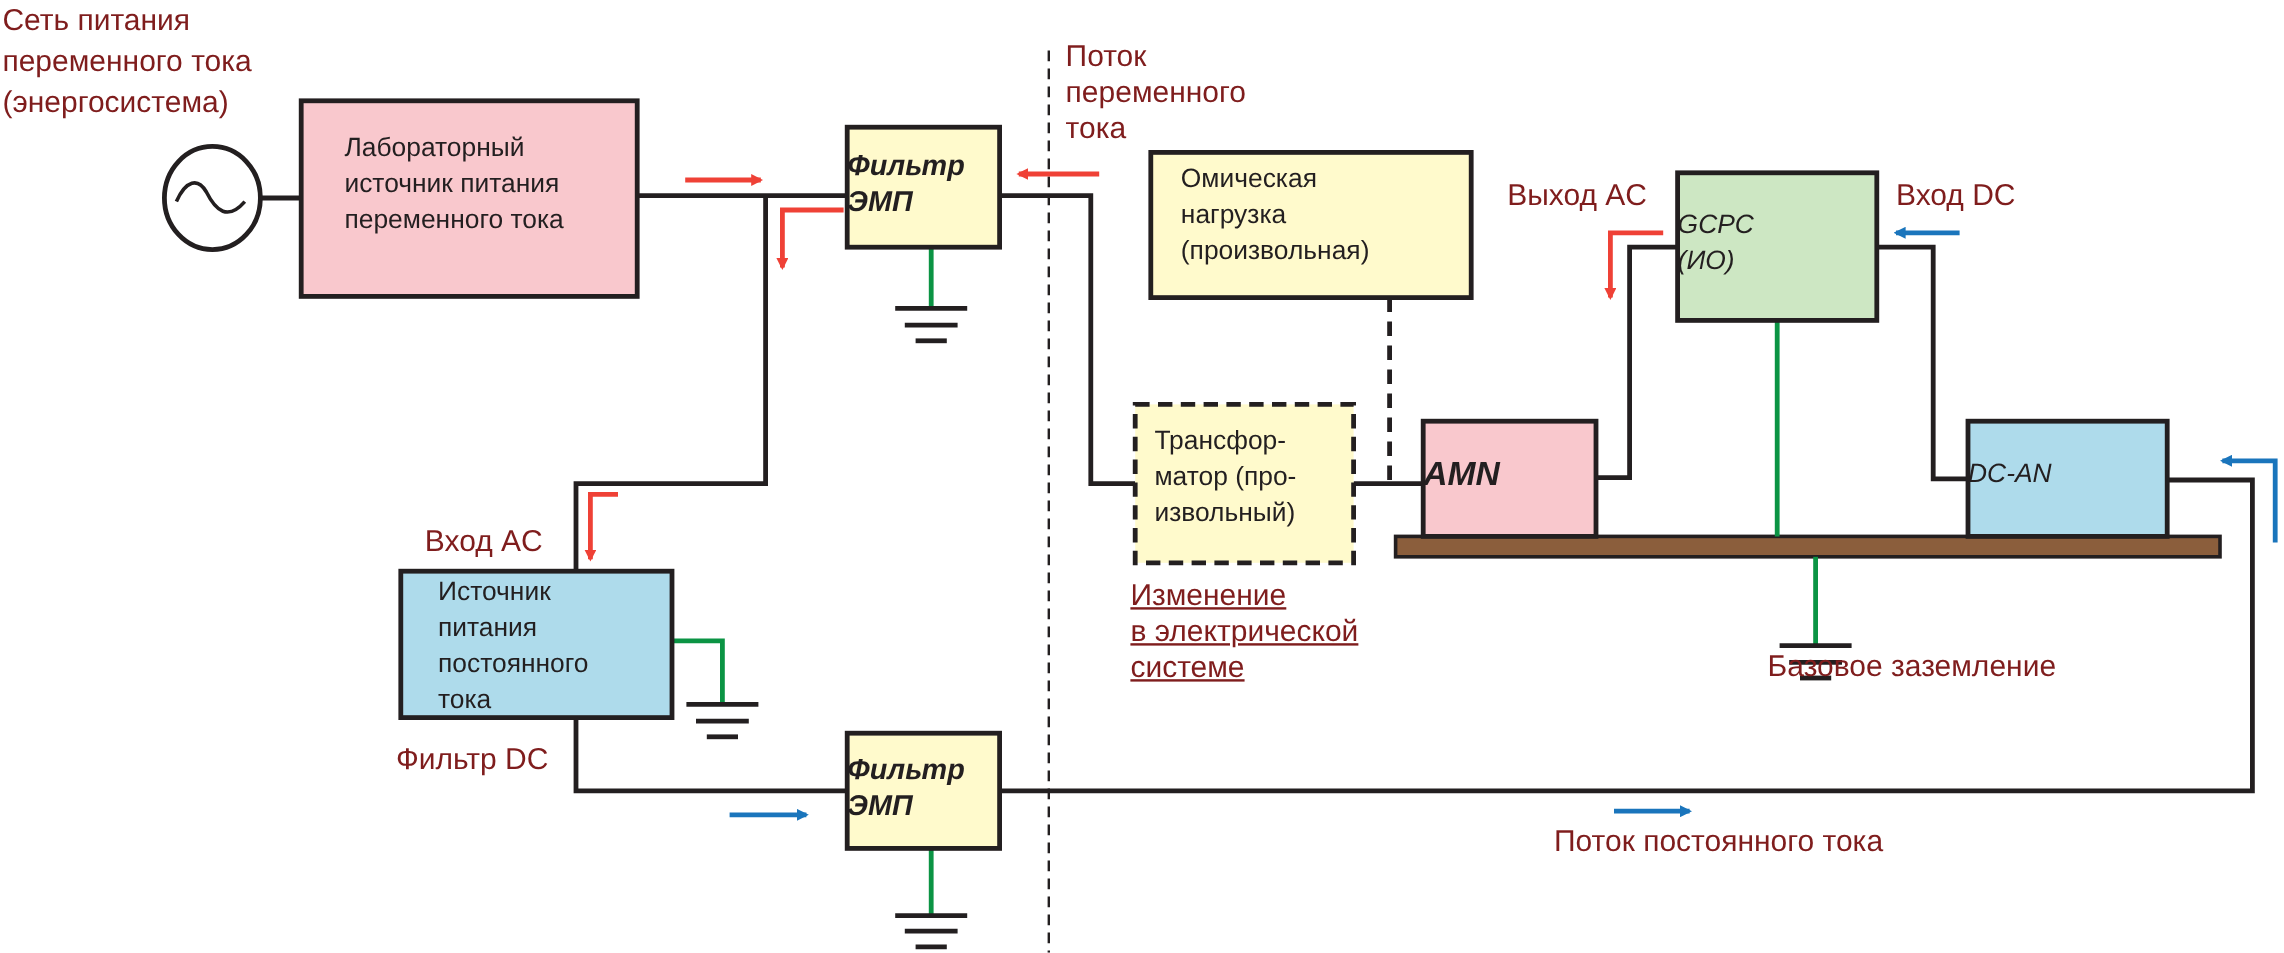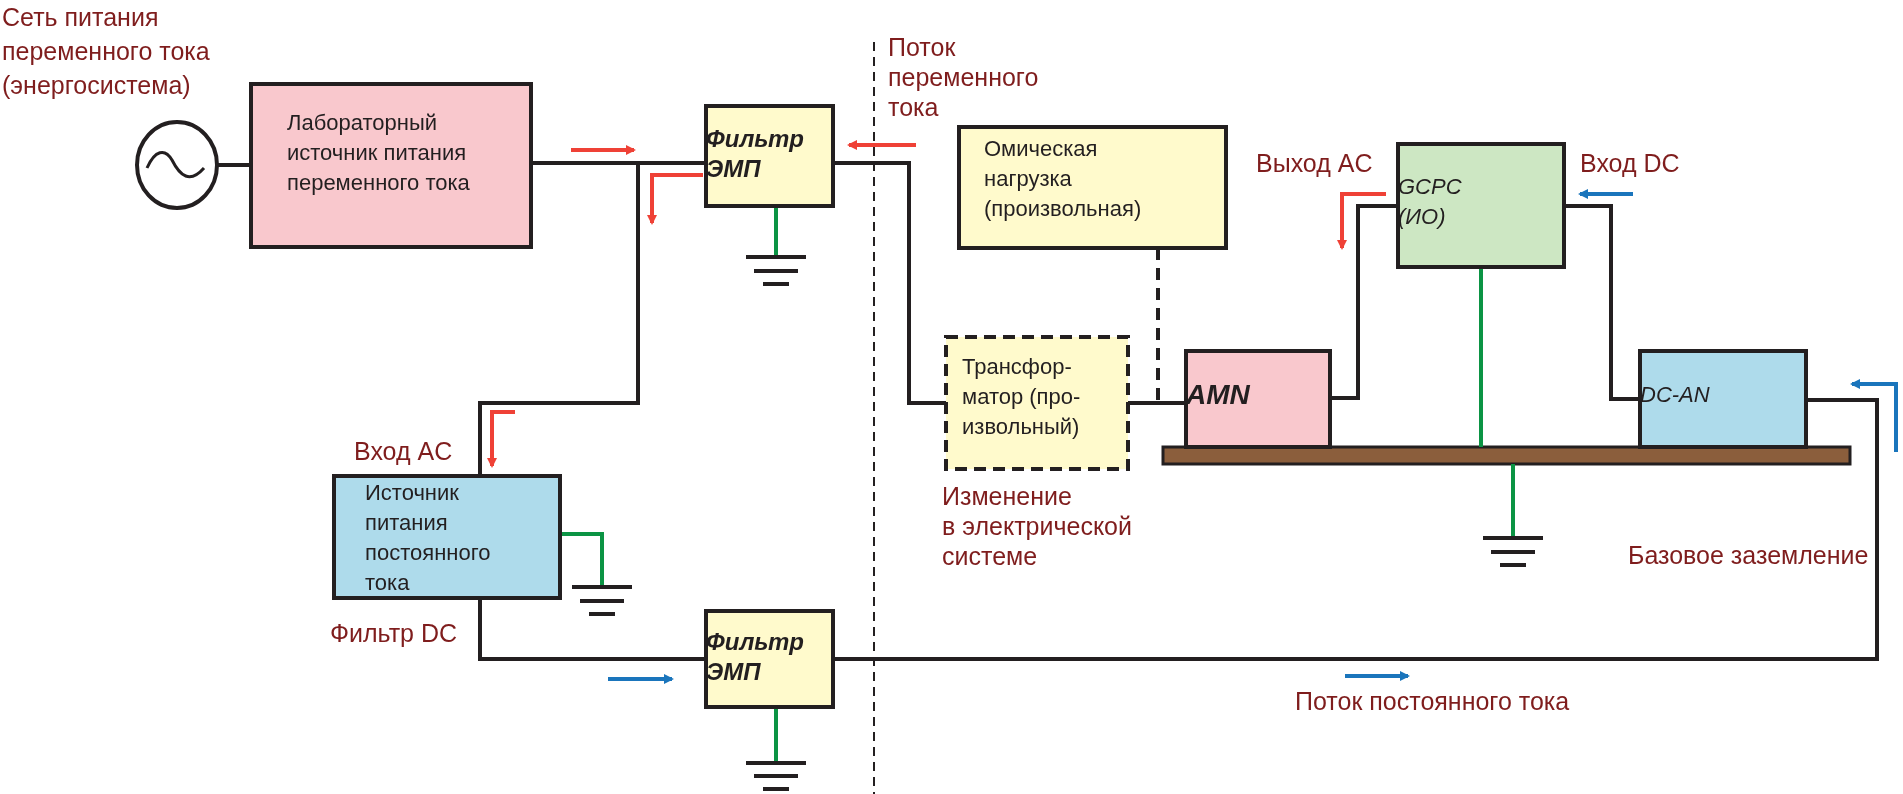--- a/index.html
+++ b/index.html
@@ -106,24 +106,24 @@
 <div class="lbl" style="left:2px; top:0px; line-height:34px;">Сеть питания
 переменного тока
 (энергосистема)</div>
 <div class="lbl" style="left:888px; top:32px;">Поток
 переменного
 тока</div>
 <div class="lbl" style="left:1256px; top:148px;">Выход AC</div>
 <div class="lbl" style="left:1580px; top:148px;">Вход DC</div>
 <div class="lbl" style="left:354px; top:436px;">Вход AC</div>
 <div class="lbl" style="left:330px; top:618px;">Фильтр DC</div>
-<div class="lbl" style="left:942px; top:481px;">Изменение
+<div class="lbl" style="left:942px; top:481px;text-decoration:underline;">Изменение
 в электрической
 системе</div>
-<div class="lbl" style="left:1628px; top:540px;">Базовое заземление</div>
+<div class="lbl" style="left:1473px; top:540px;">Базовое заземление</div>
 <div class="lbl" style="left:1283px; top:686px;margin-left:12px;">Поток постоянного тока</div>
 
 <div class="boxtxt" style="left:287px; top:108px;">Лабораторный
 источник питания
 переменного тока</div>
 <div class="boxtxt bold center" style="left:706px; top:124px; width:127px; font-size:24px;">Фильтр
 ЭМП</div>
 <div class="boxtxt" style="left:984px; top:134px;">Омическая
 нагрузка
 (произвольная)</div>

